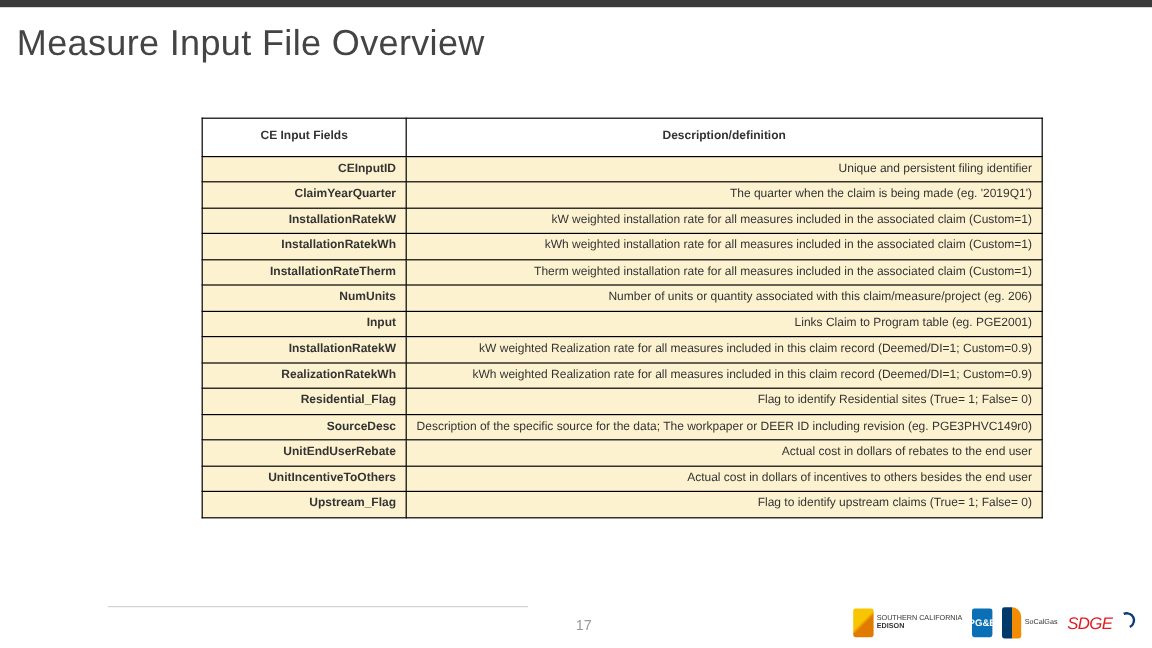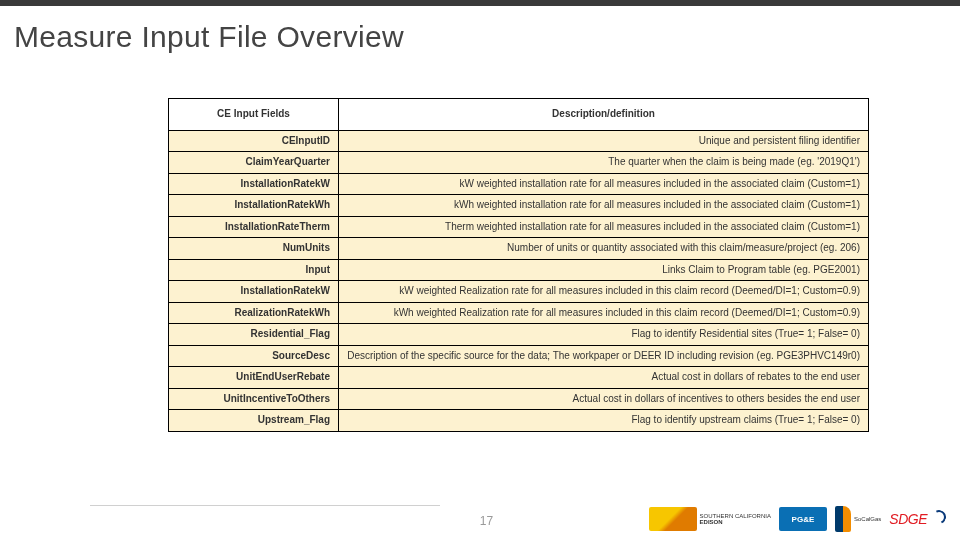--- a/index.html
+++ b/index.html
@@ -12,21 +12,21 @@
   col.c1 { width: 170px; }
   col.c2 { width: 530px; }
   th, td { border: 1px solid #000; font-size: 10px; padding: 4px 8px; text-align: right; vertical-align: middle; line-height: 1.25; }
   th { background: #fff; font-weight: 700; text-align: center; font-size: 10px; padding: 9px 6px; }
   td.field { font-weight: 700; background: #fdf2d0; }
   td.desc { background: #fdf2d0; margin-left: 16px; }
   .pagenum { position: absolute; bottom: 12px; left: 0; right: 0; text-align: center; font-size: 12px; color: #9a9a9a; padding-left: 13px; }
   .hr { position: absolute; bottom: 34px; left: 90px; width: 350px; height: 1px; background: #d0d0d0; }
   .logos { position: absolute; bottom: 8px; right: 14px; display: flex; align-items: center; gap: 8px; }
   .logo { display: flex; align-items: center; gap: 3px; }
-  .logo-box { width: 48px; height: 24px; border-radius: 2px; }
+  .logo-box { width: 17px; height: 24px; border-radius: 2px; }
   .logo-text { font-size: 6px; line-height: 1; color: #333; }
   .sce-box { background: linear-gradient(135deg, #f7c600 45%, #e07b00 55%); }
   .pge-box { background: #0a6fb4; color: #fff; display: flex; align-items: center; justify-content: center; font-size: 8px; font-weight: 700; }
   .scg-box { background: linear-gradient(90deg, #003a6b 50%, #f28c00 50%); width: 16px; height: 26px; border-radius: 2px 8px 2px 2px; }
   .sdge-text { font-size: 14px; font-weight: 400; font-style: italic; color: #e11b22; letter-spacing: -0.5px; }
   .sdge-arc { display:inline-block; width: 14px; height: 14px; border: 2px solid #0a3a7a; border-left-color: transparent; border-bottom-color: transparent; border-radius: 50%; transform: rotate(20deg); margin-left: 2px; position: relative; top: -2px; }
 </style>
 </head>
 <body>
 <div class="slide">

